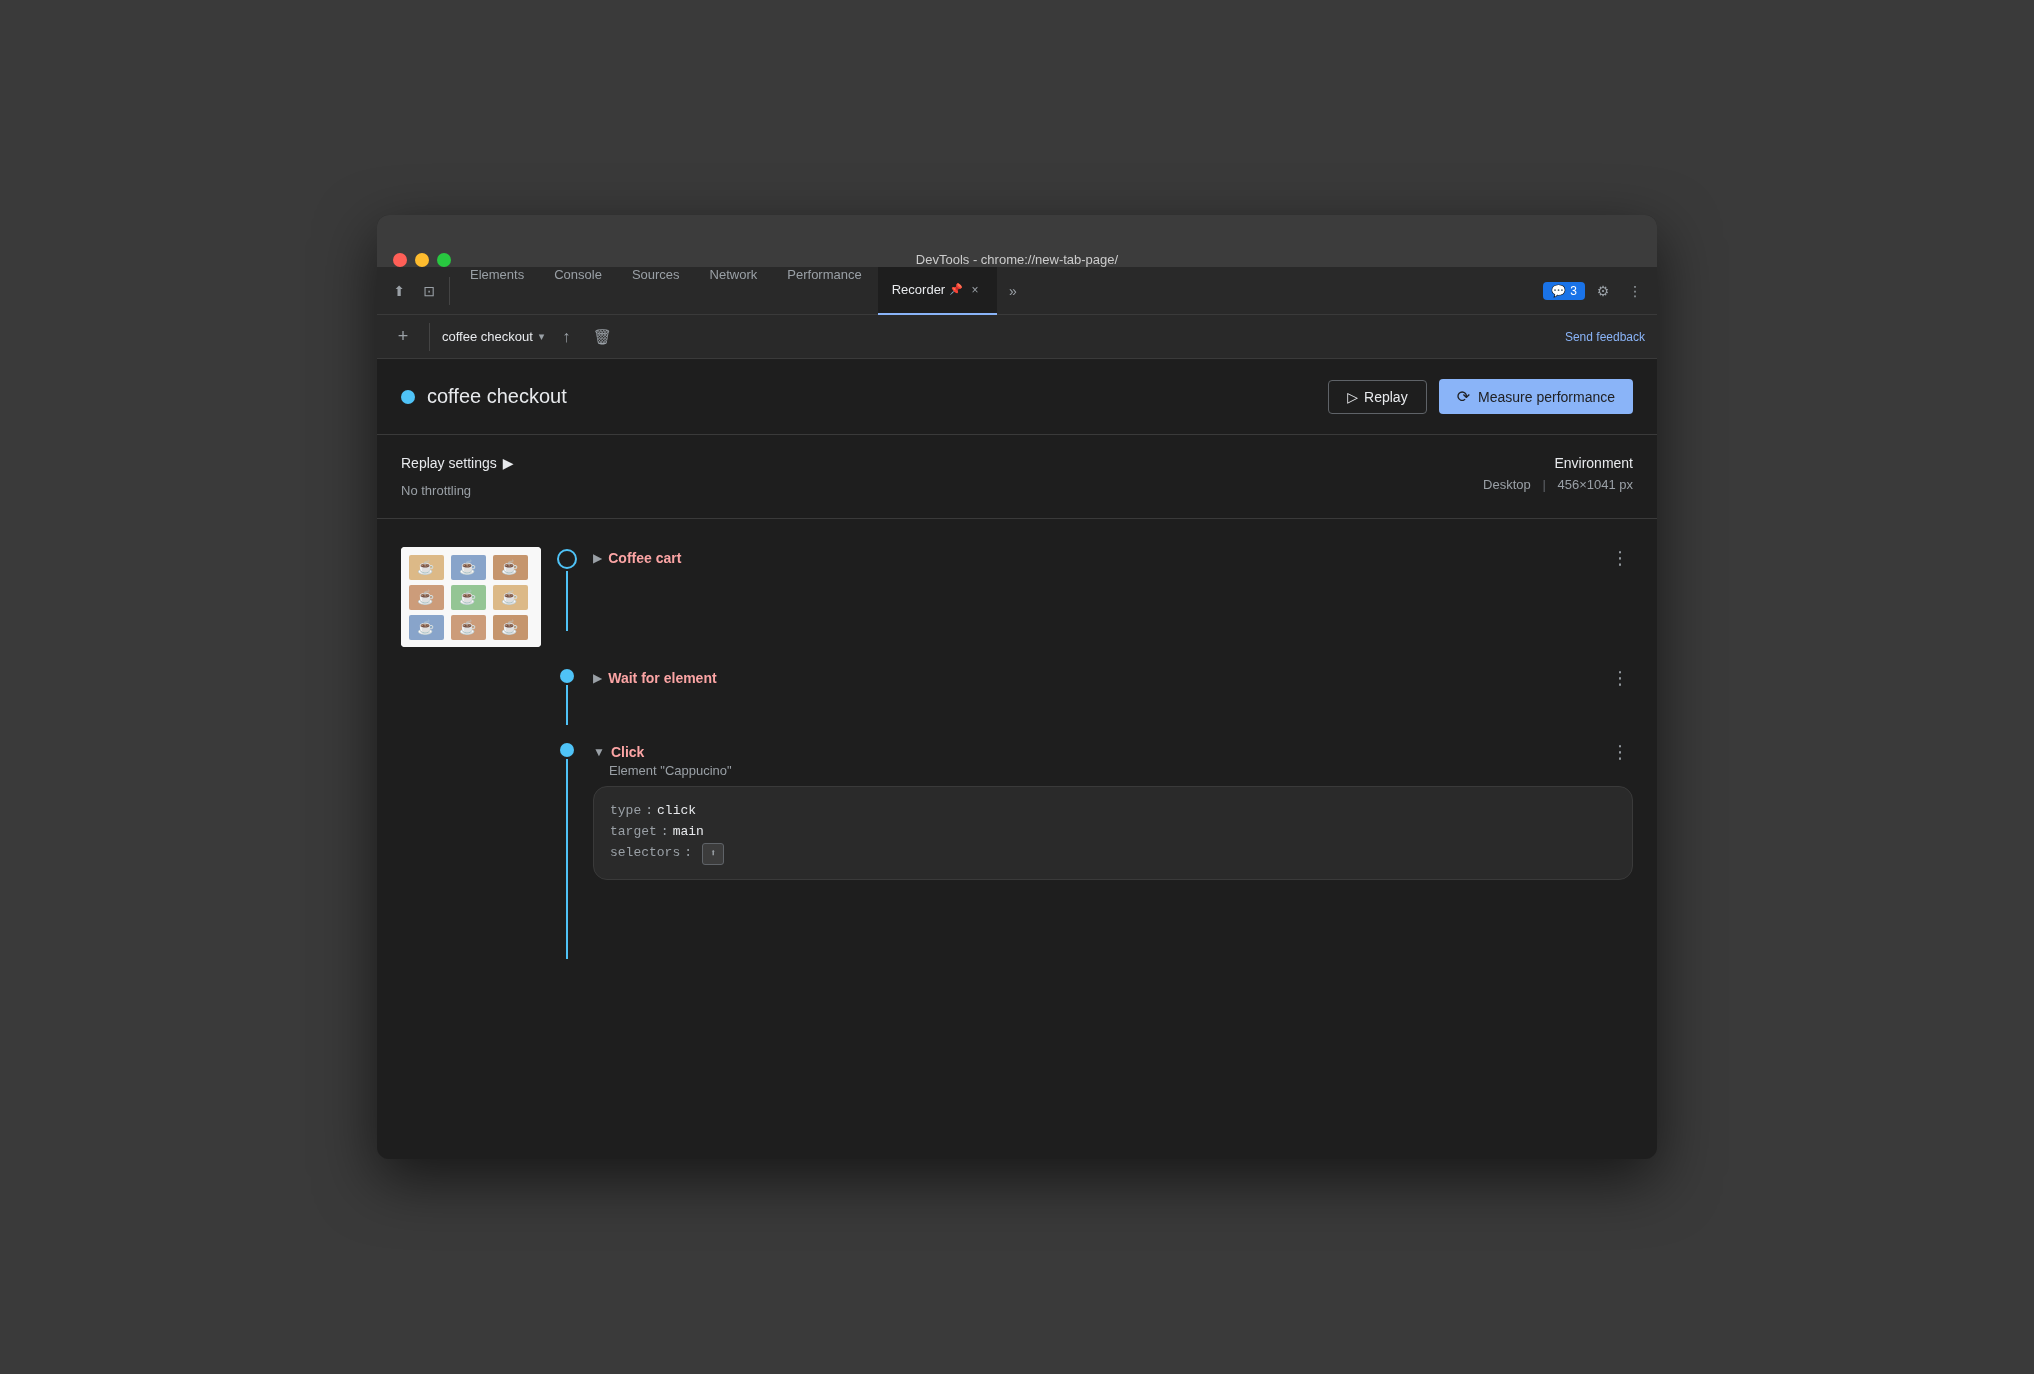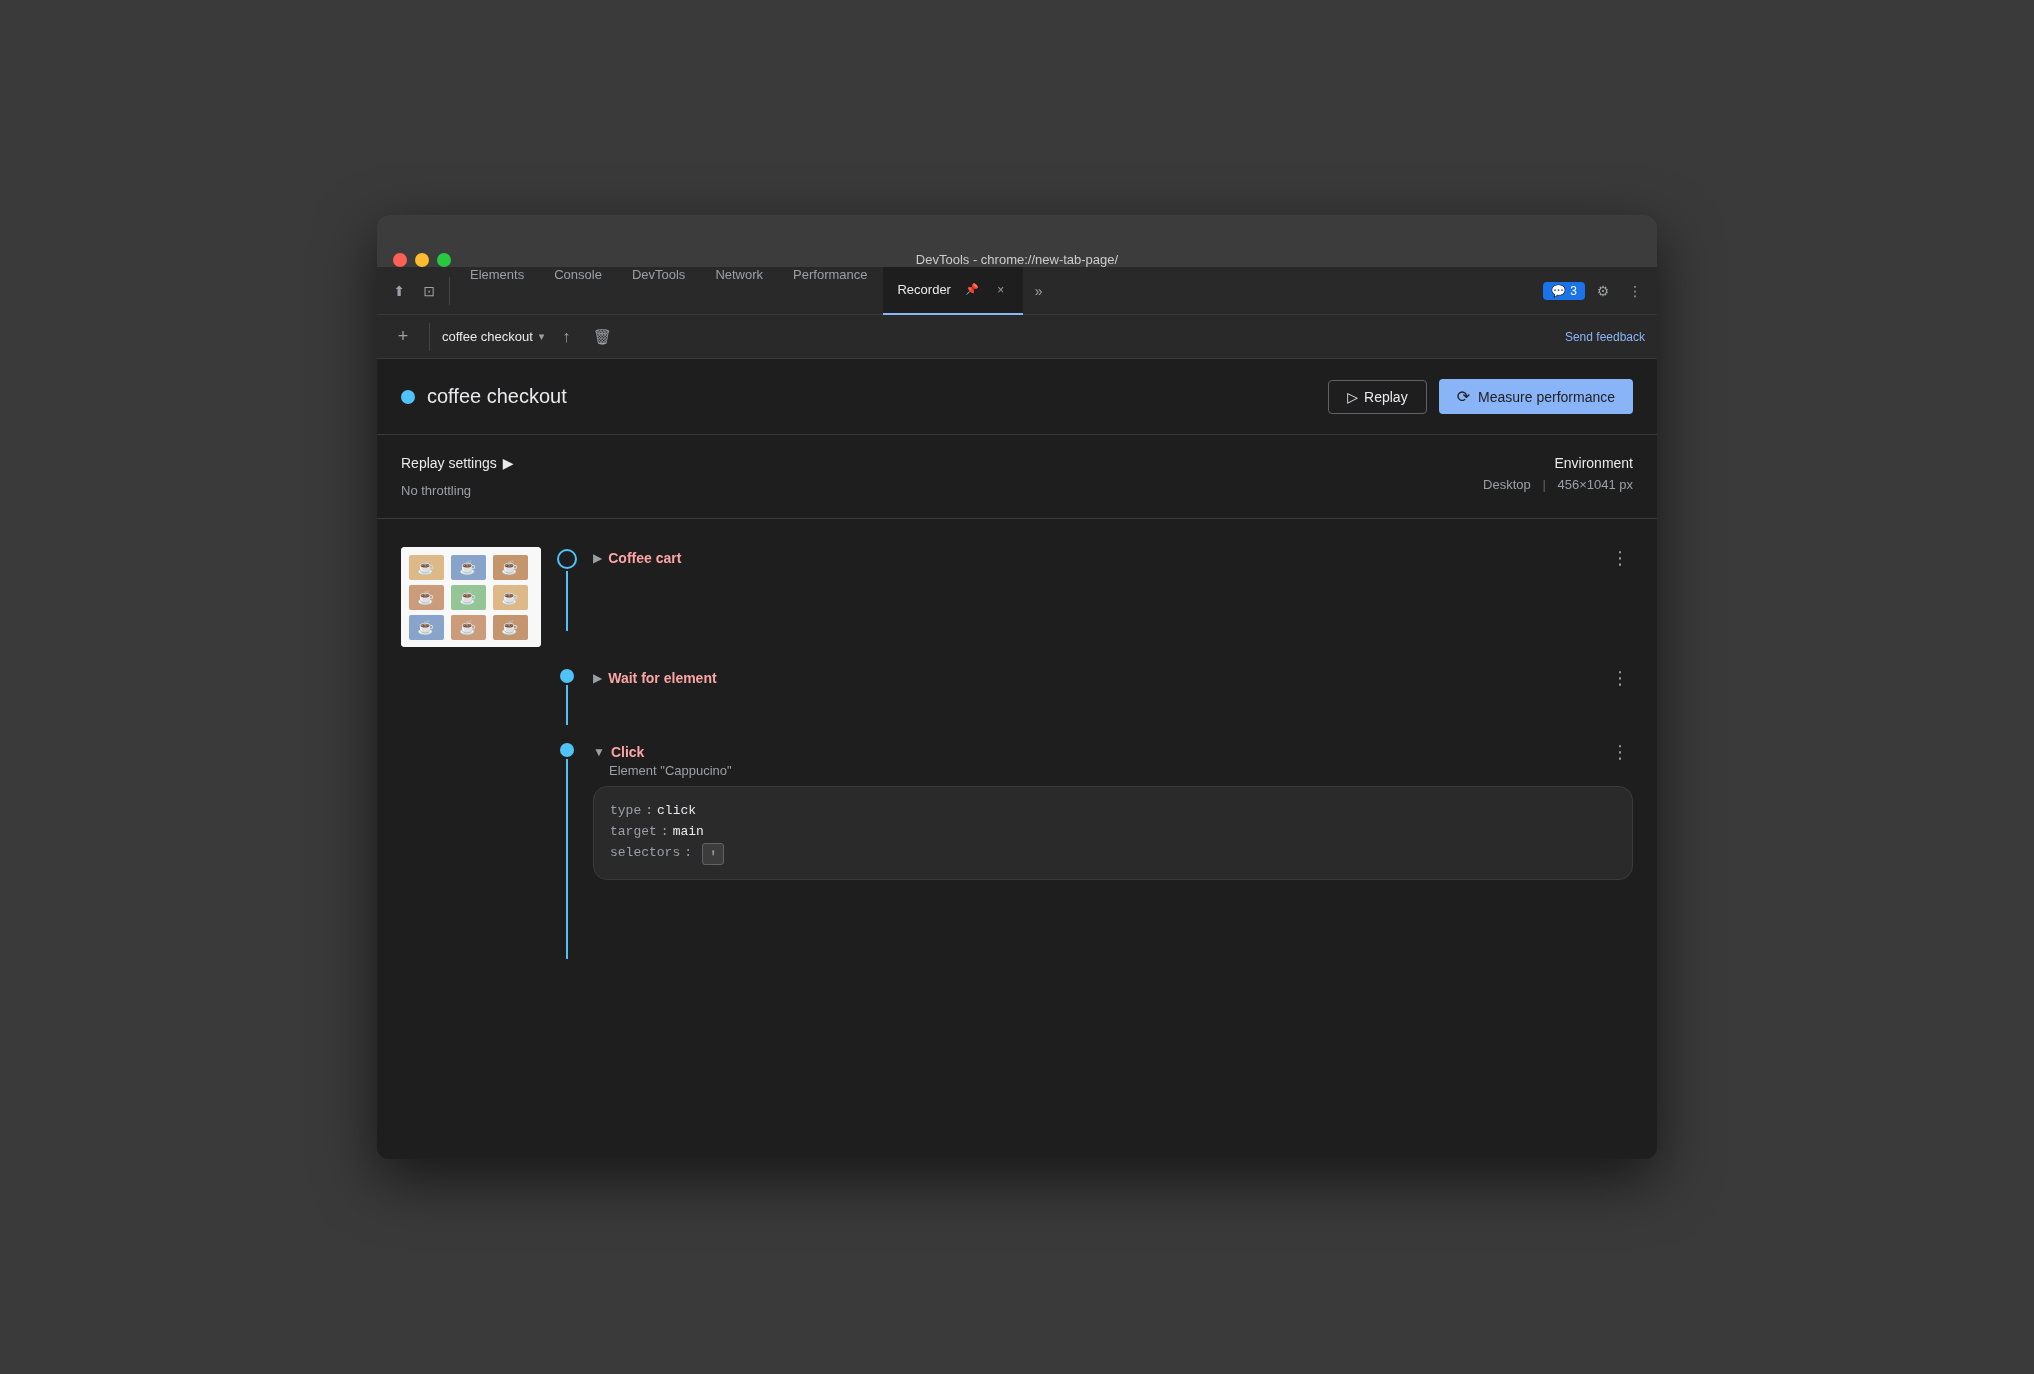--- a/index.html
+++ b/index.html
@@ -91,21 +91,21 @@
     .tab-item.active {
       color: #e8eaed;
       background: #1e1e1e;
       border-bottom: 2px solid #8ab4f8;
     }
     .tab-item.recorder-tab {
       background: #1e1e1e;
       color: #e8eaed;
       display: flex;
       align-items: center;
-      gap: 14px;
+      gap: 4px;
     }
     .tab-pin-icon {
       font-size: 11px;
       color: #9aa0a6;
     }
     .tab-close-btn {
       width: 16px;
       height: 16px;
       display: flex;
       align-items: center;
@@ -385,21 +385,21 @@
     </button>
     <div class="toolbar-separator"></div>
 
     <div class="tab-item">
       <span>Elements</span>
     </div>
     <div class="tab-item">
       <span>Console</span>
     </div>
     <div class="tab-item">
-      <span>DevTools</span>
+      <span>Sources</span>
     </div>
     <div class="tab-item">
       <span>Network</span>
     </div>
     <div class="tab-item">
       <span>Performance</span>
     </div>
     <div class="tab-item recorder-tab active">
       <span>Recorder</span>
       <span class="tab-pin-icon">📌</span>

